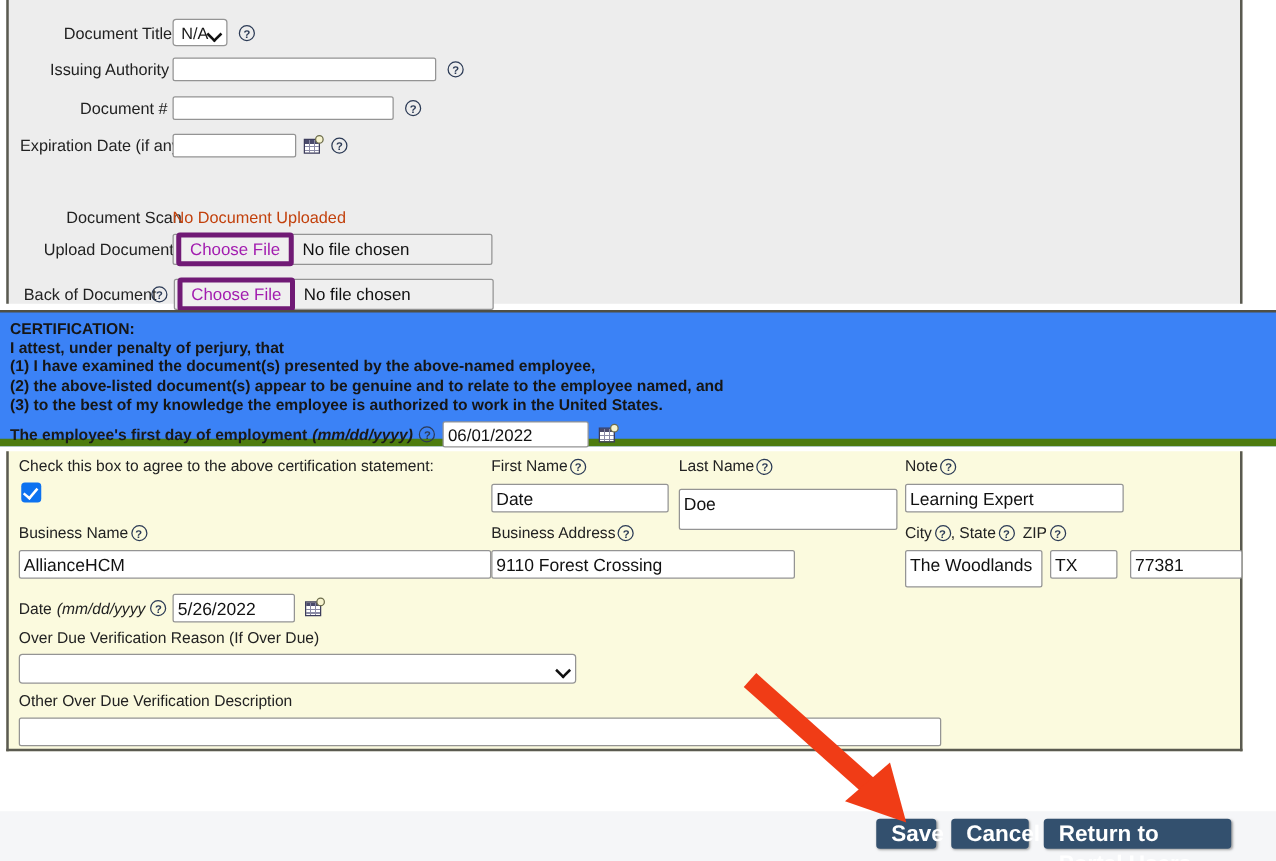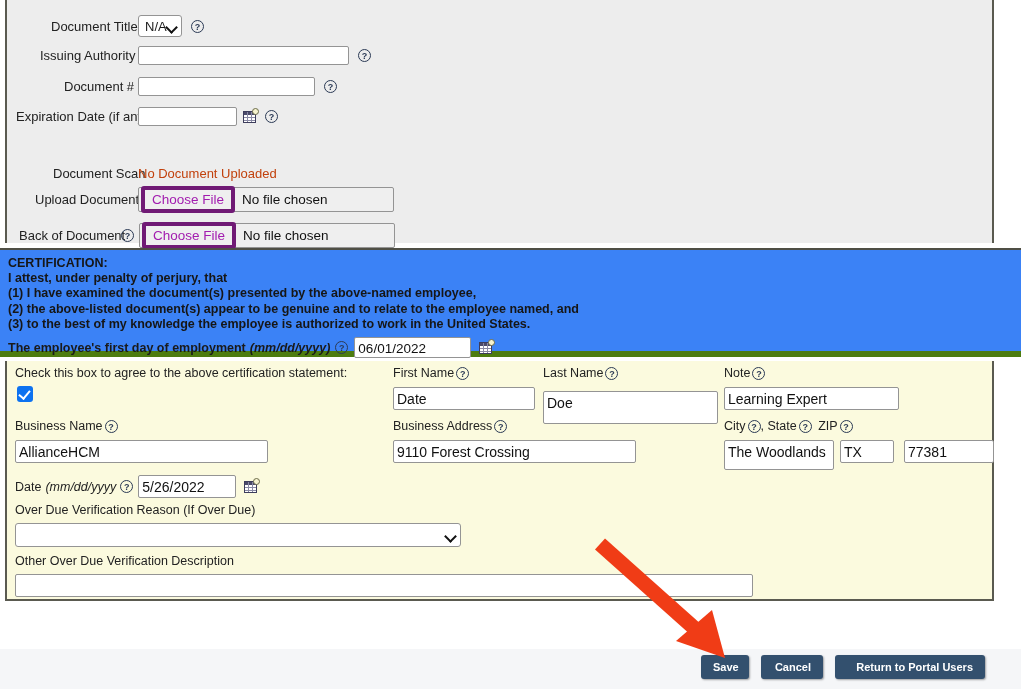--- a/index.html
+++ b/index.html
@@ -183,26 +183,26 @@
   
   #footer{
     position:absolute;left:0;top:649px;width:1021px;height:40px;
     background:#f5f6f8;
   }
   .btn-main{
     position:absolute;
     background:#33506e;
     color:#ffffff;
     font-weight:bold;
-    font-size:11px;
+    font-size:18px;
     border:none;
     border-radius:3px;
     height:24px;
     line-height:24px;
-    text-align:right;
+    text-align:left;
     box-shadow:1px 1px 2px rgba(0,0,0,.35);
     font-family:"Liberation Sans",sans-serif;
     cursor:pointer;
     padding:0 12px;
     box-sizing:border-box;
   }
   #arrow{position:absolute;left:580px;top:530px;pointer-events:none;}
 </style>
 </head>
 <body>
@@ -301,21 +301,21 @@
   <div class="txt" style="position:absolute;left:536px;top:30px;width:175px;height:33px;line-height:21px;font-size:14px;">Doe</div>
 
   <div style="position:absolute;left:717px;top:5px;" class="flabel">
     <span>Note</span><span class="q">?</span>
   </div>
   <div class="txt" style="position:absolute;left:717px;top:26px;width:175px;height:23px;line-height:21px;font-size:14px;">Learning Expert</div>
 
   <div style="position:absolute;left:8px;top:58px;" class="flabel">
     <span>Business Name</span><span class="q">?</span>
   </div>
-  <div class="txt" style="position:absolute;left:8px;top:79px;width:253px;height:23px;line-height:21px;font-size:14px;">AllianceHCM</div>
+  <div class="txt" style="position:absolute;left:8px;top:79px;width:378px;height:23px;line-height:21px;font-size:14px;">AllianceHCM</div>
 
   <div style="position:absolute;left:386px;top:58px;" class="flabel">
     <span>Business Address</span><span class="q">?</span>
   </div>
   <div class="txt" style="position:absolute;left:386px;top:79px;width:243px;height:23px;line-height:21px;font-size:14px;">9110 Forest Crossing</div>
 
   <div style="position:absolute;left:717px;top:58px;" class="flabel">
     <span>City</span><span class="q">?</span><span>, State</span><span class="q">?</span>
     <span style="margin-left:3px;">ZIP</span><span class="q">?</span>
   </div>

